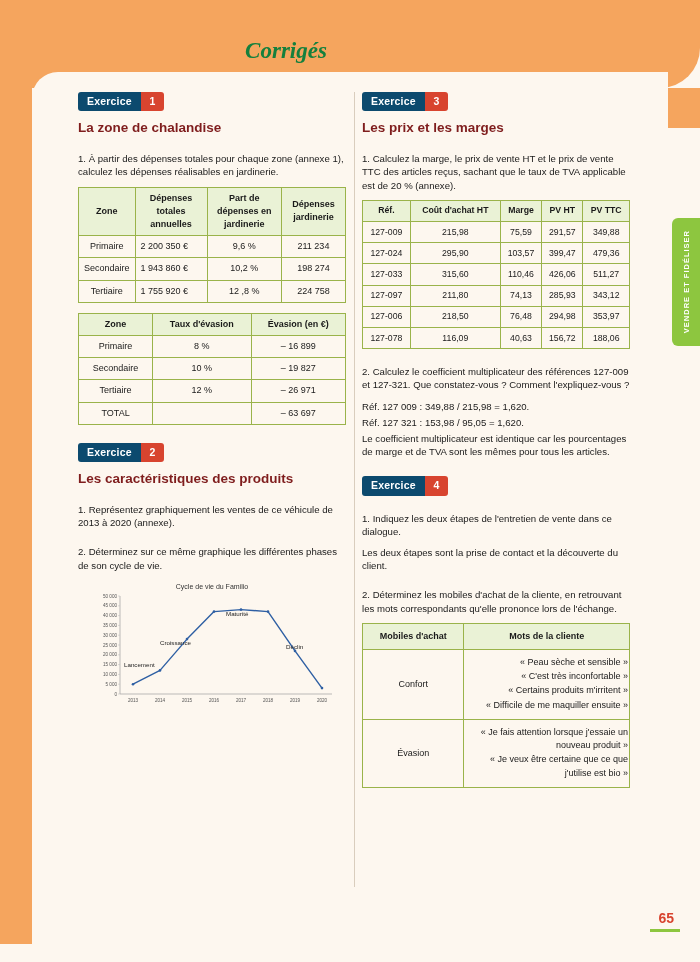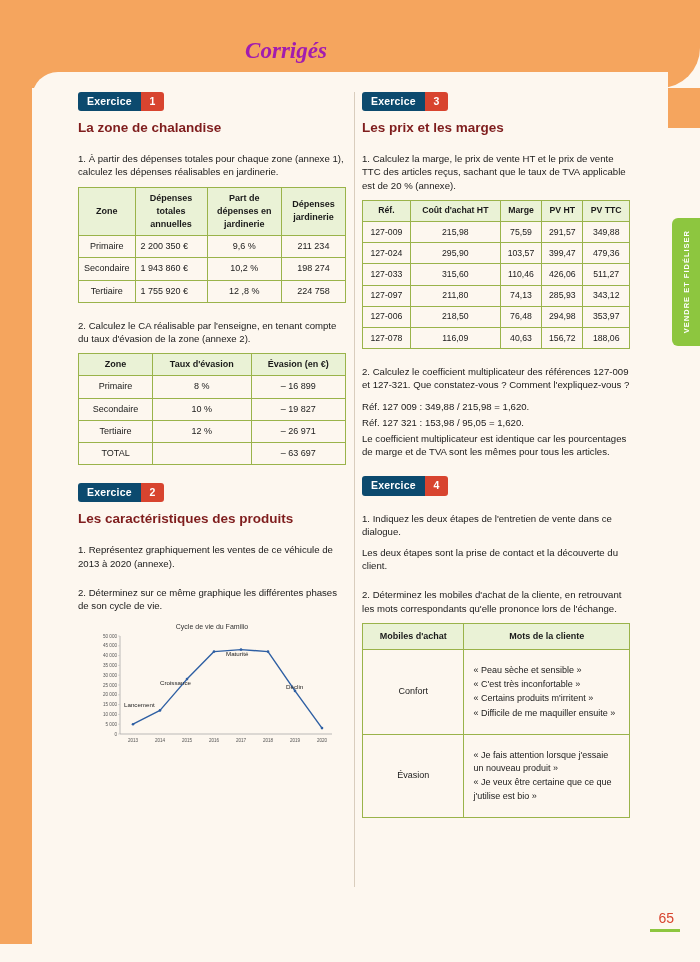--- a/index.html
+++ b/index.html
@@ -41,21 +41,21 @@
     writing-mode:vertical-rl;transform:rotate(180deg);
     text-align:center;line-height:11px;
   }
   .corner-wedge{
     position:absolute;right:0;top:88px;width:32px;height:40px;background:#f5a55e;
   }
 
   .page-title{
     position:absolute;top:38px;left:0;width:572px;text-align:center;
     font-family:"Liberation Serif", serif;
-    font-style:italic;font-weight:bold;font-size:23px;color:#a21caf;
+    font-style:italic;font-weight:bold;font-size:23px;color:#15803d;
   }
 
   
   .col{
     position:absolute;top:92px;
     font-size:9.6px;line-height:13.2px;
   }
   .col-left{left:78px;width:268px;}
   .col-right{left:362px;width:268px;}
   .divider{
@@ -98,41 +98,41 @@
     background:#eaf2d6;font-weight:bold;
   }
   td.left{text-align:left;}
   .t-zone td:first-child{text-align:center;}
   .t-prix td{padding:3.5px 3px;font-size:8.7px;}
   .t-prix thead td{font-size:8.7px;}
 
   .t-mobiles td{text-align:left;padding:6px 1px;font-size:9px;}
   .t-mobiles thead td{text-align:center;font-weight:bold;}
   .t-mobiles td.c{text-align:center;}
-  .t-mobiles ul{margin:8px;padding:0;list-style:none;}
+  .t-mobiles ul{margin:0;padding:0;list-style:none;text-align:right;}
   .t-mobiles li{margin:0 0 1px 0;}
 
   
   .chart-box{
     width:252px;height:140px;margin:6px 0 4px 8px;position:relative;
     font-size:5.2px;color:#444;
   }
   .chart-title{
     position:absolute;top:0;left:0;width:252px;text-align:center;
     font-size:7px;color:#333;
   }
   .chart-svg{position:absolute;top:10px;left:0;}
   .anno{
     position:absolute;font-size:6.2px;color:#222;
   }
 
   
   .pagenum{
     position:absolute;right:26px;bottom:36px;
-    font-size:14px;font-weight:normal;color:#d8442f;
+    font-size:14px;font-weight:bold;color:#d8442f;
   }
   .pagenum-rule{
     position:absolute;right:20px;bottom:30px;width:30px;height:3px;background:#8dc63f;
   }
 </style>
 </head>
 <body>
 
 <div class="bg-left"></div>
 <div class="bg-top"></div>
@@ -182,21 +182,20 @@
       </tr>
       <tr>
         <td class="left">Tertiaire</td>
         <td class="left">1 755 920 €</td>
         <td>12 ,8 %</td>
         <td>224 758</td>
       </tr>
     </tbody>
   </table>
 
-  <p class="q">2. Calculez le CA réalisable par l'enseigne, en tenant compte du taux d'évasion de la zone (annexe 2).</p>
 
   <table class="t-zone">
     <thead>
       <tr>
         <td>Zone</td>
         <td>Taux d'évasion</td>
         <td>Évasion (en €)</td>
       </tr>
     </thead>
     <tbody>

